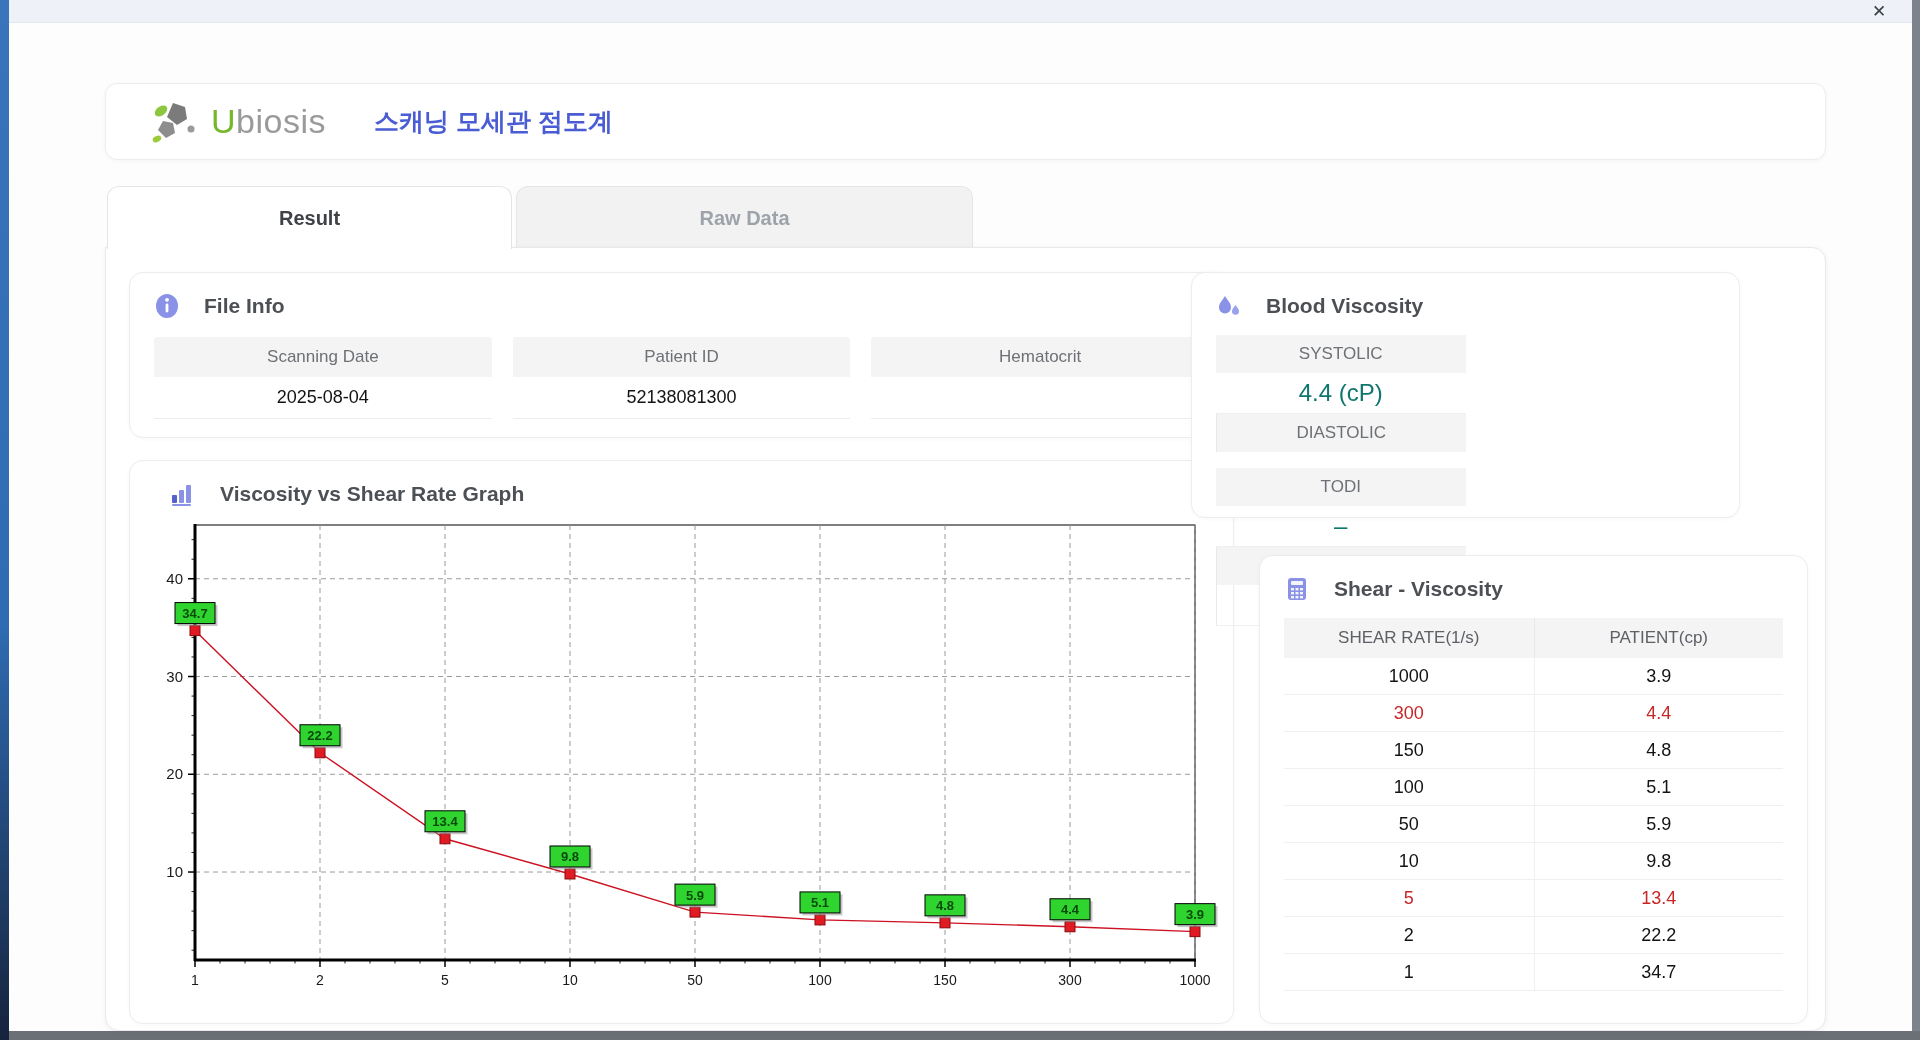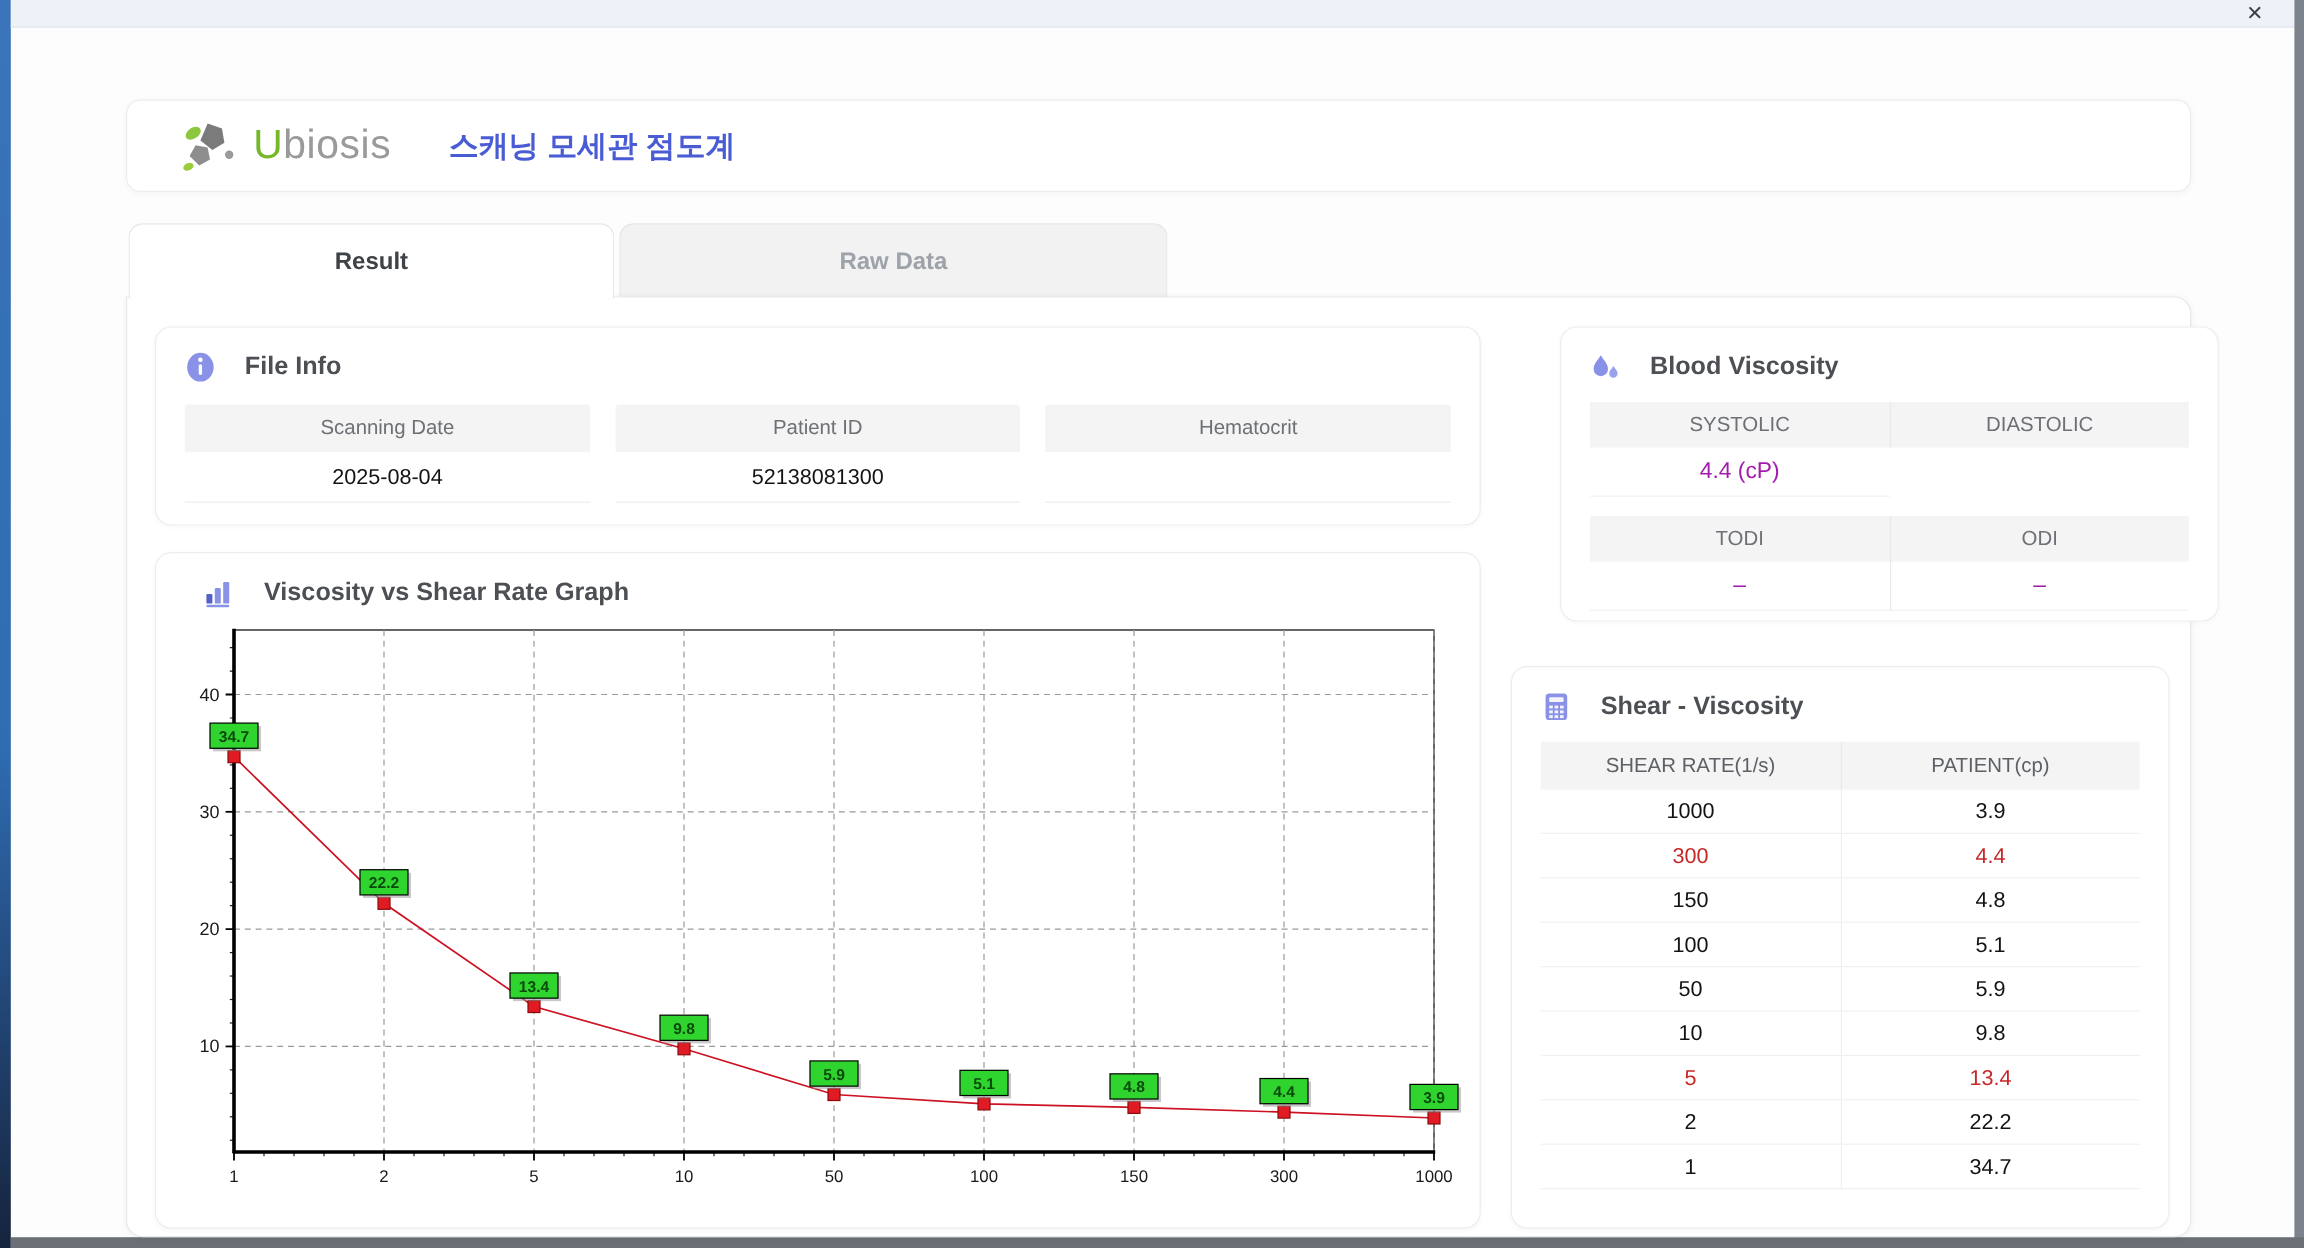--- a/index.html
+++ b/index.html
@@ -35,43 +35,43 @@
 
   
   .main-card { position:absolute; left:105px; top:247px; width:1721px; height:784px;
                background:#fff; border:1px solid #e9e9eb; border-radius:0 14px 14px 14px;
                box-shadow:0 1px 6px rgba(0,0,0,0.05); z-index:2; }
 
   .card { position:absolute; background:#fff; border:1px solid #ededef; border-radius:14px;
           box-shadow:0 1px 4px rgba(0,0,0,0.03); }
   .card-fileinfo { left:23px;  top:24px;  width:1105px; height:166px; }
   .card-graph    { left:23px;  top:212px; width:1105px; height:564px;padding-left:16px; }
-  .card-bv       { left:1194px; top:24px;  width:549px; height:246px; }
+  .card-bv       { left:1085px; top:24px;  width:549px; height:246px; }
   .card-sv       { left:1153px; top:307px; width:549px; height:469px; }
 
   .card-title { display:flex; align-items:center; gap:24px; margin:20px 0 0 24px;
                 font-size:21px; font-weight:bold; color:#4c4f54; }
   .icon-badge { width:26px; height:26px; flex:0 0 26px; }
 
   
   .fi-row   { display:flex; gap:21px; margin:18px 24px 0 24px; }
   .fi-field { flex:1; }
   .fi-label { height:40px; background:#f4f4f5; color:#6d7075; font-size:17px;
               display:flex; align-items:center; justify-content:center;
               border-radius:3px 3px 0 0; }
   .fi-value { height:42px; background:#fff; color:#131313; font-size:18px;
               display:flex; align-items:center; justify-content:center;
               border-bottom:1px solid #ededef; }
 
   
-  .bv-group { display:flex; margin:16px 24px 0 24px; flex-wrap:wrap; }
+  .bv-group { display:flex; margin:16px 24px 0 24px; flex-wrap:wrap;flex-direction:column; }
   .bv-cell  { width:50%; }
   .bv-label { height:38px; background:#f4f4f5; color:#6d7075; font-size:17px;
               display:flex; align-items:center; justify-content:center; }
-  .bv-value { height:41px; color:#a21caf; font-size:19px;
+  .bv-value { height:41px; color:#0f766e; font-size:24px;
               display:flex; align-items:center; justify-content:center;
               border-bottom:1px solid #f0f0f1; }
   .bv-cell + .bv-cell .bv-value,
   .bv-cell + .bv-cell .bv-label { border-left:1px solid #e9e9eb; }
 
   
   .sv-table { margin:16px 24px 0 24px; }
   .sv-head  { display:flex; background:#f4f4f5; }
   .sv-head div { width:50%; height:40px; color:#5d6065; font-size:17px;
                  display:flex; align-items:center; justify-content:center; }

